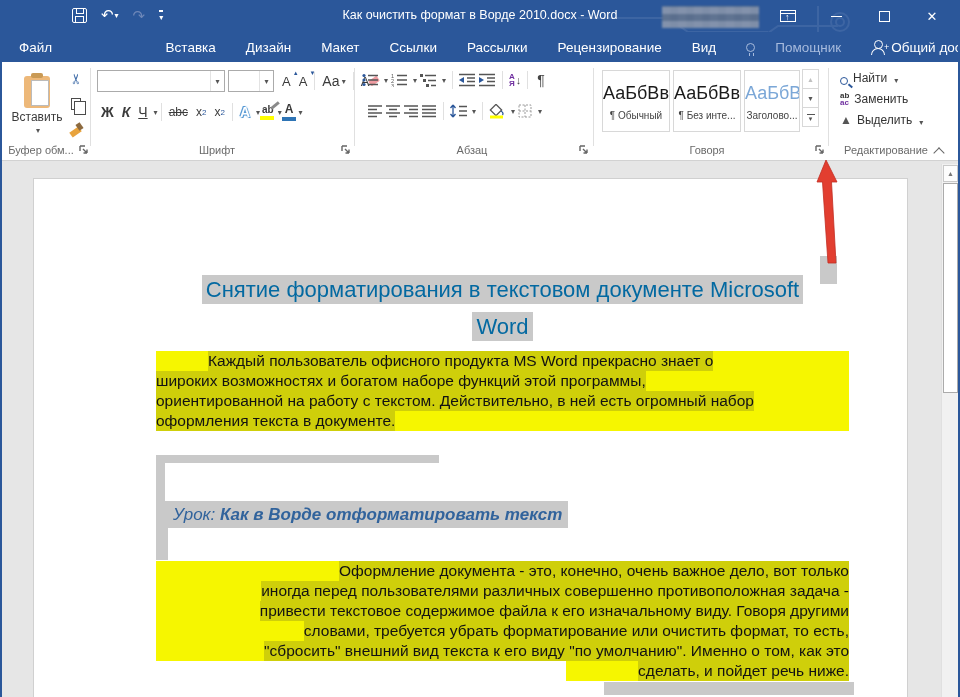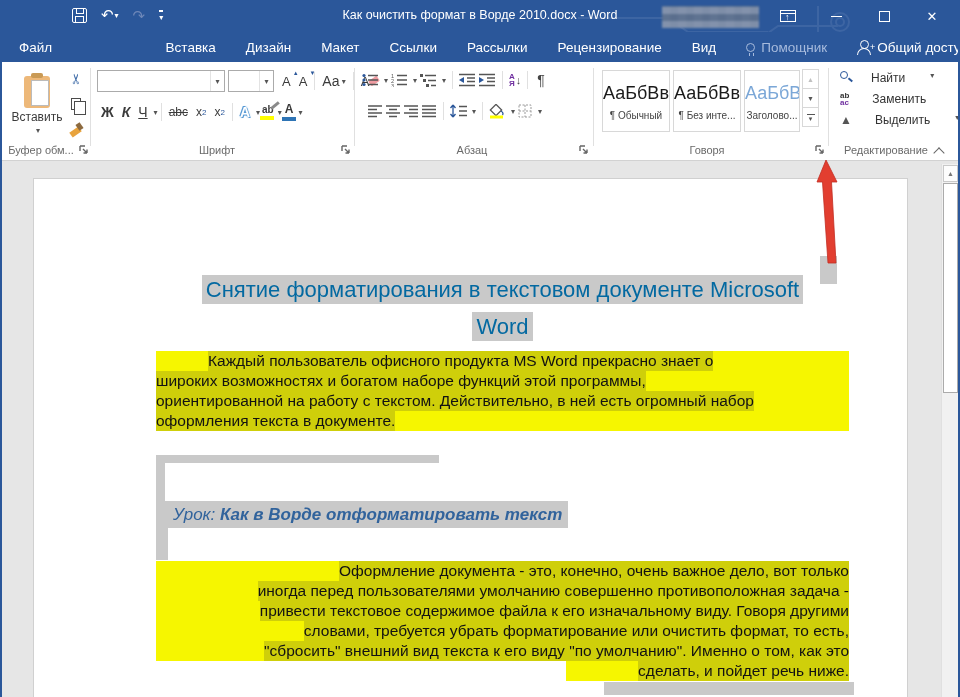--- a/index.html
+++ b/index.html
@@ -30,21 +30,21 @@
   .ribbon-opts:before { content:""; position:absolute; left:0; top:2px; right:0; border-top:1.2px solid #fff; }
   .ribbon-opts:after { content:"↑"; position:absolute; left:4px; top:1px; font-size:9px; color:#fff; }
   .maxbox { width:11px; height:11px; border:1.4px solid #fff; display:inline-block; }
   .minline { width:11px; border-top:1.6px solid #fff; display:inline-block; }
 
   
   .tabrow { position:absolute; left:0; top:32px; width:956px; height:30px; background:#2b579a; display:flex; align-items:stretch; color:#fff; font-size:13.5px; }
   .tab { padding:0 15px; display:flex; align-items:center; cursor:default; white-space:nowrap; }
   .tab.file { padding:0 17px; }
   .tab.active { background:#bef264; color:#2b579a;margin-top:44px; }
-  .tab.helper { color:#a7bbdd; gap:6px; }
+  .tab.helper { color:#a7bbdd; gap:20px; }
   .tab.share { margin-left:auto; gap:6px; }
   .bulb { width:9px; height:9px; border:1.4px solid #a7bbdd; border-radius:50%; position:relative; display:inline-block; }
   .bulb:after { content:""; position:absolute; left:2px; top:9px; width:3px; height:3px; border-left:1.4px solid #a7bbdd; border-right:1.4px solid #a7bbdd; }
   .person { width:14px; height:14px; position:relative; display:inline-block; }
   .person:before { content:""; position:absolute; left:3px; top:0; width:7px; height:7px; border:1.4px solid #fff; border-radius:50%; }
   .person:after { content:""; position:absolute; left:0; top:8px; width:12px; height:6px; border:1.4px solid #fff; border-bottom:none; border-radius:7px 7px 0 0; }
   .person .plus { position:absolute; right:-4px; top:2px; font-size:9px; color:#fff; }
 
   
   .ribbon { position:absolute; left:0; top:62px; width:956px; height:99px; background:#fff; border-bottom:1px solid #d2d2d2; font-size:12px; color:#3b3b3b; }
@@ -110,21 +110,21 @@
   .stylecard .prev { margin-top:12px; font-size:18px; color:#1a1a1a; white-space:nowrap; overflow:hidden; }
   .stylecard.blue .prev { color:#7ba7d7; }
   .stylecard .nm { margin-top:6px; font-size:10px; color:#444; white-space:nowrap; overflow:hidden; }
   .stylescroll { position:absolute; top:8px; width:17px; display:flex; flex-direction:column; }
   .stylescroll .sb { height:20px; border:1px solid #d8d8d8; background:#fff; display:flex; align-items:center; justify-content:center; font-size:7px; color:#555; margin-top:-1px; flex-direction:column; line-height:5px; }
   .stylescroll .sb.dis { color:#c0c0c0; }
   .stylescroll .morebar { width:8px; border-top:1.5px solid #555; margin-bottom:1px; }
 
   
   .edit-col { position:absolute; display:flex; flex-direction:column; gap:7px; }
-  .erow { display:flex; align-items:flex-start; gap:23px; font-size:12px; color:#333; cursor:default; white-space:nowrap; }
+  .erow { display:flex; align-items:flex-end; gap:5px; font-size:12px; color:#333; cursor:default; white-space:nowrap; }
   .mag { width:8px; height:8px; border:1.6px solid #2b579a; border-radius:50%; position:relative; display:inline-block; }
   .mag:after { content:""; position:absolute; left:7px; top:7px; width:5px; height:1.6px; background:#2b579a; transform:rotate(40deg); }
   .abac { font-size:8px; font-weight:bold; line-height:7px; color:#333; }
   .abac .p { color:#7030a0; }
   .cursor-ic { font-size:12px; color:#555; }
 
   
   .docarea { position:absolute; left:0; top:162px; width:956px; height:535px; background:#e6e6e6; }
   .page { position:absolute; left:31px; top:16px; width:875px; height:519px; background:#fff; border:1px solid #d0d0d0; border-bottom:none; }
 
@@ -510,21 +510,21 @@
 
       <div class="sel" style="left:122px; top:349px; width:12px; height:32px;"></div>
 
       <div class="para p2" style="top:382px;">
         <div class="pline">
             <span class="fillyel"></span>
             <span class="selyel">Оформление документа - это, конечно, очень важное дело, вот только</span>
           </div>
         <div class="pline">
             <span class="fillyel"></span>
-            <span class="selyel">иногда перед пользователями умолчанию совершенно противоположная задача -</span>
+            <span class="selyel">иногда перед пользователями различных совершенно противоположная задача -</span>
           </div>
         <div class="pline">
             <span class="fillyel"></span>
             <span class="selyel">привести текстовое содержимое файла к его изначальному виду. Говоря другими</span>
           </div>
         <div class="pline">
             <span class="fillyel"></span>
             <span class="selyel">словами, требуется убрать форматирование или очистить формат, то есть,</span>
           </div>
         <div class="pline">

